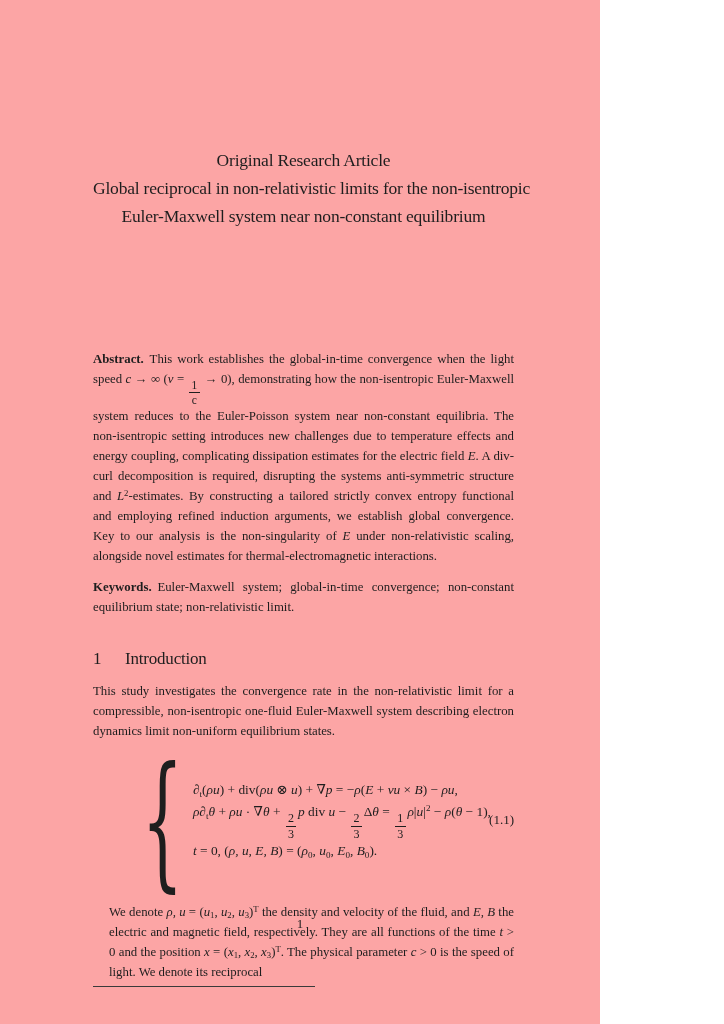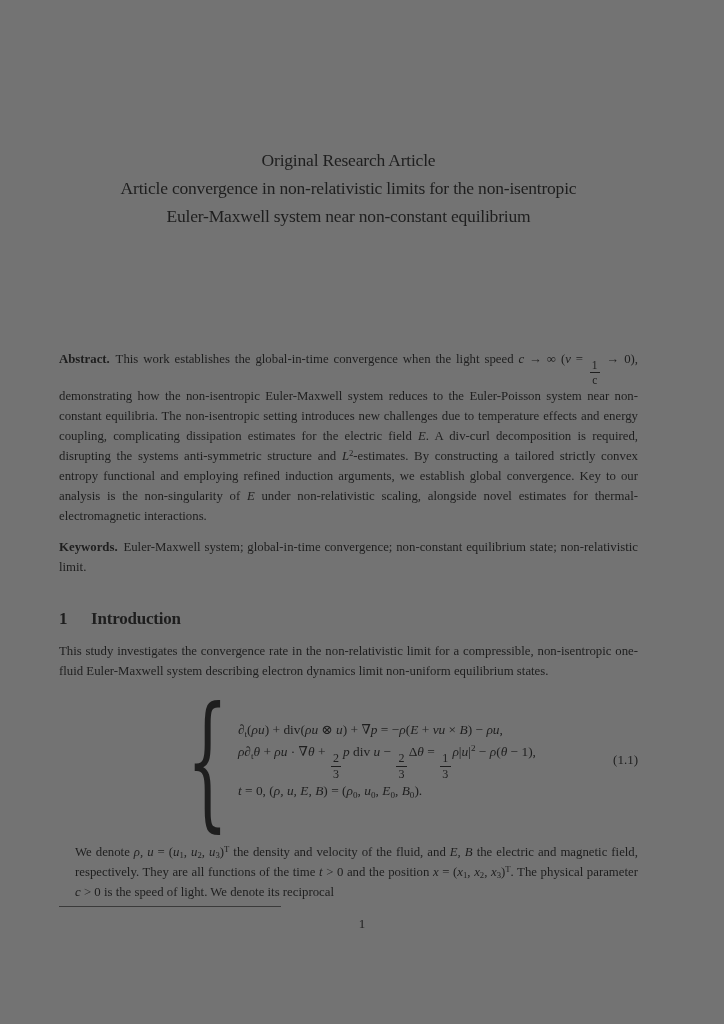--- a/index.html
+++ b/index.html
@@ -2,28 +2,28 @@
 <html><head>
 <meta charset="utf-8">
 <style>
   html, body {
     margin: 0;
     padding: 0;
     background: #ffffff;
   }
   .page {
     position: relative;
-    width: 724px;
+    width: 600px;
     height: 1024px;
     box-sizing: border-box;
-    background: #737373;
+    background: #fca5a5;
     color: #1e1e1e;
     font-family: "Liberation Serif", "DejaVu Serif", serif;
     font-size: 12.8px;
-    padding: 146px 86px 0 59px;
+    padding: 146px 86px 0 93px;
     overflow: hidden;
   }
   .titleblock {
     text-align: center;
     font-size: 17.5px;
     line-height: 28px;
     letter-spacing: -0.2px;
   }
   .title-line { white-space: nowrap; }
   .para {
@@ -33,21 +33,21 @@
   }
   .abstract { margin-top: 119px; }
   .keywords { margin-top: 11px; }
   .label {
     font-weight: 700;
     margin-right: 0.45em;
   }
   .section-heading {
     margin-top: 32px;
     font-size: 17px;
-    font-weight: 700;
+    font-weight: 400;
     letter-spacing: -0.2px;
   }
   .secnum {
     display: inline-block;
     width: 32px;
   }
   .intro { margin-top: 12px; }
   .it { font-style: italic; }
   sub, sup {
     font-size: 0.68em;
@@ -124,21 +124,21 @@
     font-size: 13px;
   }
 </style>
 </head>
 <body>
 
 <div class="page">
 
   <div class="titleblock">
     <div class="title-line">Original Research Article</div>
-    <div class="title-line">Article convergence in non-relativistic limits for the non-isentropic</div>
+    <div class="title-line">Global reciprocal in non-relativistic limits for the non-isentropic</div>
     <div class="title-line">Euler-Maxwell system near non-constant equilibrium</div>
   </div>
 
   <p class="para abstract">
     <span class="label">Abstract.</span><span>This work establishes the global-in-time convergence when the light speed <span class="it">c</span> → ∞ (<span class="it">ν</span> = <span class="frac">
           <span class="fnum">1</span>
           <span class="fden">c</span>
         </span> → 0), demonstrating how the non-isentropic Euler-Maxwell system reduces to the Euler-Poisson system near non-constant equilibria. The non-isentropic setting introduces new challenges due to temperature effects and energy coupling, complicating dissipation estimates for the electric field <span class="it">E</span>. A div-curl decomposition is required, disrupting the systems anti-symmetric structure and <span class="it">L</span><sup>2</sup>-estimates. By constructing a tailored strictly convex entropy functional and employing refined induction arguments, we establish global convergence. Key to our analysis is the non-singularity of <span class="it">E</span> under non-relativistic scaling, alongside novel estimates for thermal-electromagnetic interactions.</span>
   </p>
 

